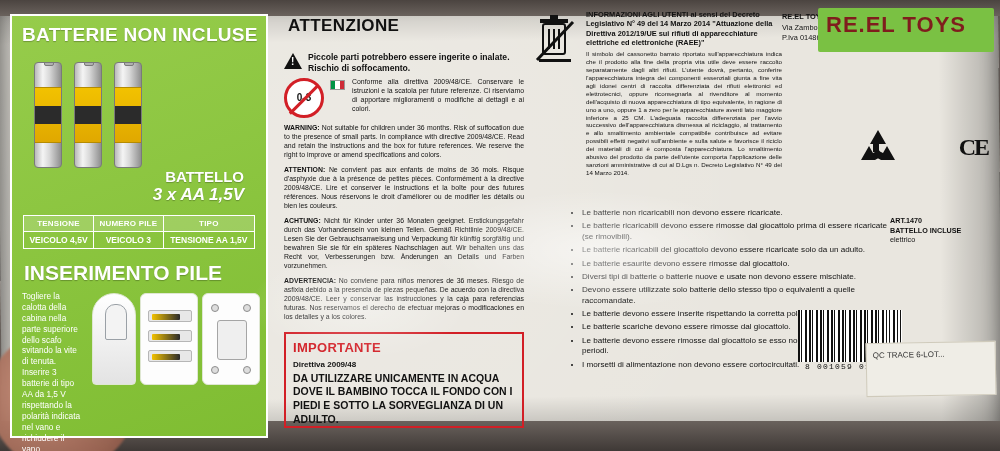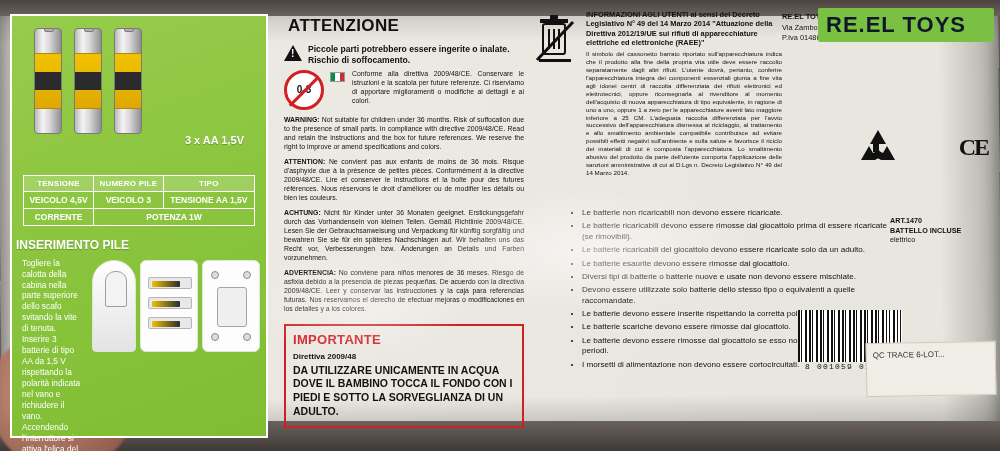--- a/index.html
+++ b/index.html
@@ -75,32 +75,32 @@
     border-top:1px solid #b58b00; border-bottom:1px solid #b58b00;
   }
   .battery .label .dark{
     position:absolute; left:0; top:18px; width:100%; height:18px; background:#2b2b2b;
   }
   .batt-caption{
     text-align:right; padding-right:22px; color:#ffffff; font-weight:bold;
     line-height:1.15; text-shadow:0 1px 1px rgba(0,0,0,.25);
   }
   .batt-caption .b1{ font-size:15px; }
-  .batt-caption .b2{ font-size:11px; }
+  .batt-caption .b2{ font-size:17px;font-style:italic; }
 
   table.spec{
-    margin:28px auto 0 auto; width:232px; border-collapse:collapse;
+    margin:10px auto 0 auto; width:232px; border-collapse:collapse;
     font-size:8.5px; color:#ffffff; text-align:center;
   }
   table.spec td, table.spec th{
     border:1px solid #ffffff; padding:3px 2px; font-weight:bold;
   }
   table.spec th{ background:rgba(255,255,255,.18); font-size:8px; letter-spacing:.2px;}
   .green-title2{
-    color:#ffffff; font-weight:bold; font-size:12px; padding:12px 0 2px 4px;
+    color:#ffffff; font-weight:bold; font-size:21px; padding:12px 0 2px 12px;
     text-shadow:0 1px 1px rgba(0,0,0,.25);
   }
   .ins-wrap{ display:flex; padding:4px 6px 0 10px; gap:8px; }
   .ins-text{ color:#ffffff; font-size:8.3px; line-height:1.32; width:108px; }
   .ins-figs{ flex:1; display:flex; gap:4px; align-items:flex-start; padding-top:2px;}
   .fig{
     background:#ffffff; border:1px solid #dfe7d2; position:relative; overflow:hidden;
   }
   .fig1{ width:44px; height:92px; border-radius:22px 22px 4px 4px;
     background:linear-gradient(180deg,#ffffff,#e3e3e3); }
@@ -122,21 +122,21 @@
   .fig3 .lid{ position:absolute; left:14px; top:26px; width:30px; height:40px;
     border:1px solid #a5a5a5; background:#efefef; border-radius:3px;}
 
   
   #mid{
     position:absolute; left:284px; top:16px; width:240px; height:420px; color:#111;
   }
   .attenzione{
     font-size:17px; font-weight:bold; letter-spacing:.4px; padding-left:4px;
   }
-  .warn-head{ display:flex; gap:6px; align-items:flex-start; margin-top:8px; }
+  .warn-head{ display:flex; gap:6px; align-items:flex-start; margin-top:16px; }
   .warn-tri{ width:0;height:0;border-left:9px solid transparent;border-right:9px solid transparent;
     border-bottom:16px solid #111; position:relative; flex:0 0 auto; margin-top:1px;}
   .warn-tri:after{ content:"!"; position:absolute; left:-2px; top:3px; color:#fff; font-size:10px;
     font-weight:bold; }
   .warn-title{ font-size:8.6px; font-weight:bold; line-height:1.25;}
   .icon-row{ display:flex; gap:6px; margin-top:5px; align-items:flex-start;}
   .no-03{
     width:40px; height:40px; border-radius:50%; border:3px solid #d21f26; position:relative;
     background:#fff; flex:0 0 auto;
   }
@@ -144,21 +144,21 @@
     background:#d21f26; transform:rotate(-45deg); }
   .no-03 .t{ position:absolute; left:0; right:0; top:11px; text-align:center; font-size:10px;
     font-weight:bold; color:#111;}
   .flagbox{ width:16px; flex:0 0 auto; display:flex; flex-direction:column; gap:3px; padding-top:2px;}
   .flag{ width:15px; height:10px; border:1px solid #999; display:flex;}
   .flag i{ flex:1; height:100%; display:block;}
   .body-txt{ font-size:6.9px; line-height:1.3; text-align:justify; }
   .lang-b{ font-weight:bold; }
   .para{ margin-top:6px; }
   .importante{
-    margin-top:10px; border:2px solid #d21f26; padding:6px 7px 8px 7px; position:relative;
+    margin-top:10px; border:2px solid #d21f26; padding:6px 7px 0 7px; position:relative;
   }
   .imp-title{ color:#d21f26; font-weight:bold; font-size:13px; letter-spacing:.3px;}
   .imp-dir{ font-size:8px; font-weight:bold; margin-top:5px;}
   .imp-body{ font-size:10.5px; font-weight:bold; line-height:1.3; margin-top:3px;}
 
   
   #right{
     position:absolute; left:524px; top:10px; width:466px; height:430px; color:#111;
   }
   .r-top{ display:flex; gap:0; }
@@ -193,22 +193,22 @@
     position:absolute; right:2px; top:206px; width:98px; font-size:7.2px; line-height:1.35;
   }
   .art .b{ font-weight:bold; }
   .qc{
     position:absolute; right:-6px; bottom:44px; width:130px; height:54px;
     background:#efede6; border:1px solid #cfcabb; transform:rotate(-1deg);
     font-size:8px; padding:6px 6px; line-height:1.5; color:#333;
   }
   
   .logo-strip{
-    position:absolute; right:-4px; top:-2px; width:176px; height:34px;
-    background:#7ac143; border-radius:2px; color:#0f172a; font-weight:bold;
+    position:absolute; right:-4px; top:-2px; width:176px; height:44px;
+    background:#7ac143; border-radius:2px; color:#7f1d1d; font-weight:bold;
     font-size:22px; letter-spacing:1px; padding:4px 0 8px 8px; overflow:hidden;
     font-family:"Liberation Sans", sans-serif;
   }
   .glare{
     position:absolute; left:430px; top:190px; width:330px; height:120px;
     background:radial-gradient(ellipse at 50% 50%, rgba(255,255,255,.55), rgba(255,255,255,0) 70%);
     pointer-events:none;
   }
   .glare2{
     position:absolute; left:250px; top:250px; width:220px; height:110px;
@@ -219,20 +219,21 @@
 </head>
 <body>
 
 <div id="photo">
   <div id="box"></div>
   <div class="band-top"></div>
   <div class="band-bottom"></div>
   <div class="thumb"></div>
 
   <div id="green-panel">
+    <div class="green-title">BATTERIE NON INCLUSE</div>
 
     <div class="batt-row">
       <div class="battery">
         <span class="cap"></span>
           <span class="label">
             <span class="dark"></span>
           </span>
       </div>
       <div class="battery">
         <span class="cap"></span>
@@ -242,38 +243,35 @@
       </div>
       <div class="battery">
         <span class="cap"></span>
           <span class="label">
             <span class="dark"></span>
           </span>
       </div>
     </div>
 
     <div class="batt-caption">
+      <div class="b1">BATTELLO</div>
       <div class="b2">3 x AA 1,5V</div>
     </div>
 
     <table class="spec">
       <tbody>
           <tr>
         <th>TENSIONE</th>
         <th>NUMERO PILE</th>
         <th>TIPO</th>
       </tr>
       <tr>
         <td>VEICOLO 4,5V</td>
         <td>VEICOLO 3</td>
         <td>TENSIONE AA 1,5V</td>
-      </tr>
-      <tr>
-        <td>CORRENTE</td>
-        <td colspan="2">POTENZA 1W</td>
       </tr>
     </tbody>
       </table>
 
     <div class="green-title2">INSERIMENTO PILE</div>
     <div class="ins-wrap">
       <div class="ins-text">Togliere la calotta della cabina nella parte superiore dello scafo svitando la vite di tenuta. Inserire 3 batterie di tipo AA da 1,5 V rispettando la polarità indicata nel vano e richiudere il vano. Accendendo l'interruttore si attiva l'elica del natante.</div>
       <div class="ins-figs">
         <div class="fig fig1"></div>
         <div class="fig fig2">

